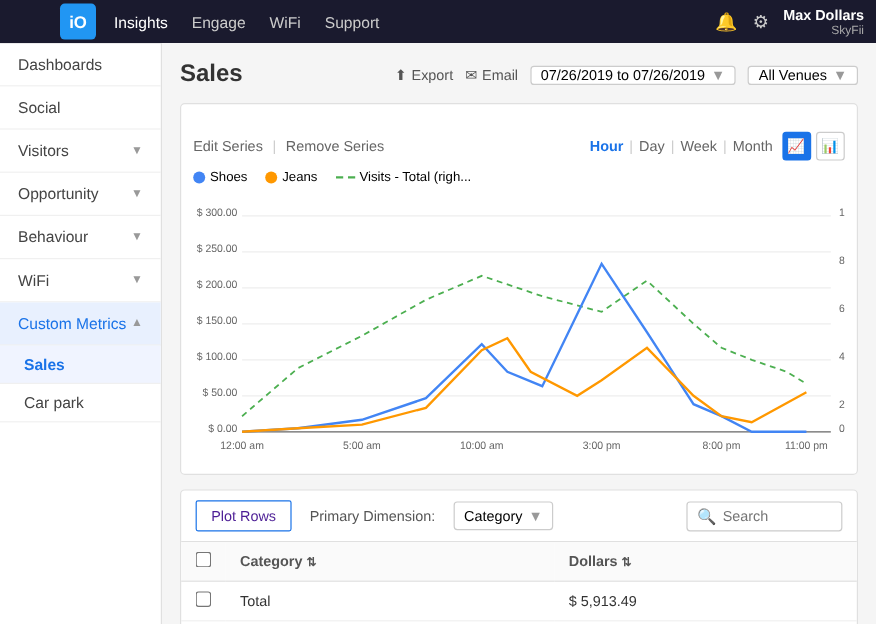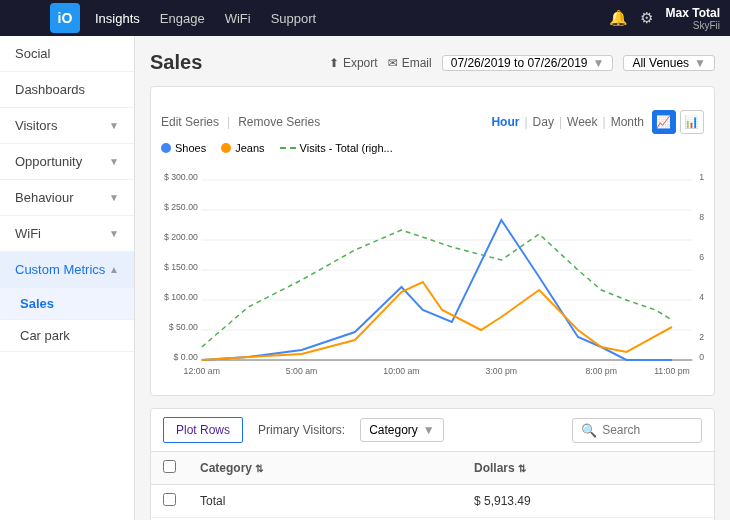--- a/index.html
+++ b/index.html
@@ -320,34 +320,34 @@
   <div class="top-nav-links">
     <a class="active">Insights</a>
     <a>Engage</a>
     <a>WiFi</a>
     <a>Support</a>
   </div>
   <div class="top-nav-right">
     <span class="icon">🔔</span>
     <span class="icon">⚙</span>
     <div class="user-info">
-      <span class="name">Max Total</span>
+      <span class="name">Max Dollars</span>
       <span class="org">SkyFii</span>
     </div>
   </div>
 </nav>
 
 <div class="layout">
 
   <aside class="sidebar">
     <div class="sidebar-item">
+      <span>Dashboards</span>
+    </div>
+    <div class="sidebar-item">
       <span>Social</span>
-    </div>
-    <div class="sidebar-item">
-      <span>Dashboards</span>
     </div>
     <div class="sidebar-item">
       <span>Visitors</span>
       <span class="chevron">▼</span>
     </div>
     <div class="sidebar-item">
       <span>Opportunity</span>
       <span class="chevron">▼</span>
     </div>
     <div class="sidebar-item">
@@ -469,21 +469,21 @@
 
           <polyline points="42,198 90,195 145,192 200,178 248,130 270,120 290,148 330,168 351,155 390,128 430,168 454,185 480,190 527,165" fill="none" stroke="#FF9800" stroke-width="2"></polyline>
         </svg>
       </div>
     </div>
 
     <div class="table-section">
 
       <div class="table-toolbar">
         <button class="btn-plot-rows">Plot Rows</button>
-        <span class="primary-dim-label">Primary Visitors:</span>
+        <span class="primary-dim-label">Primary Dimension:</span>
         <div class="dimension-select">
           <span>Category</span>
           <span style="color:#999">▼</span>
         </div>
         <div class="search-box">
           <span style="color:#999">🔍</span>
           <input type="text" placeholder="Search" style="">
         </div>
       </div>
 

